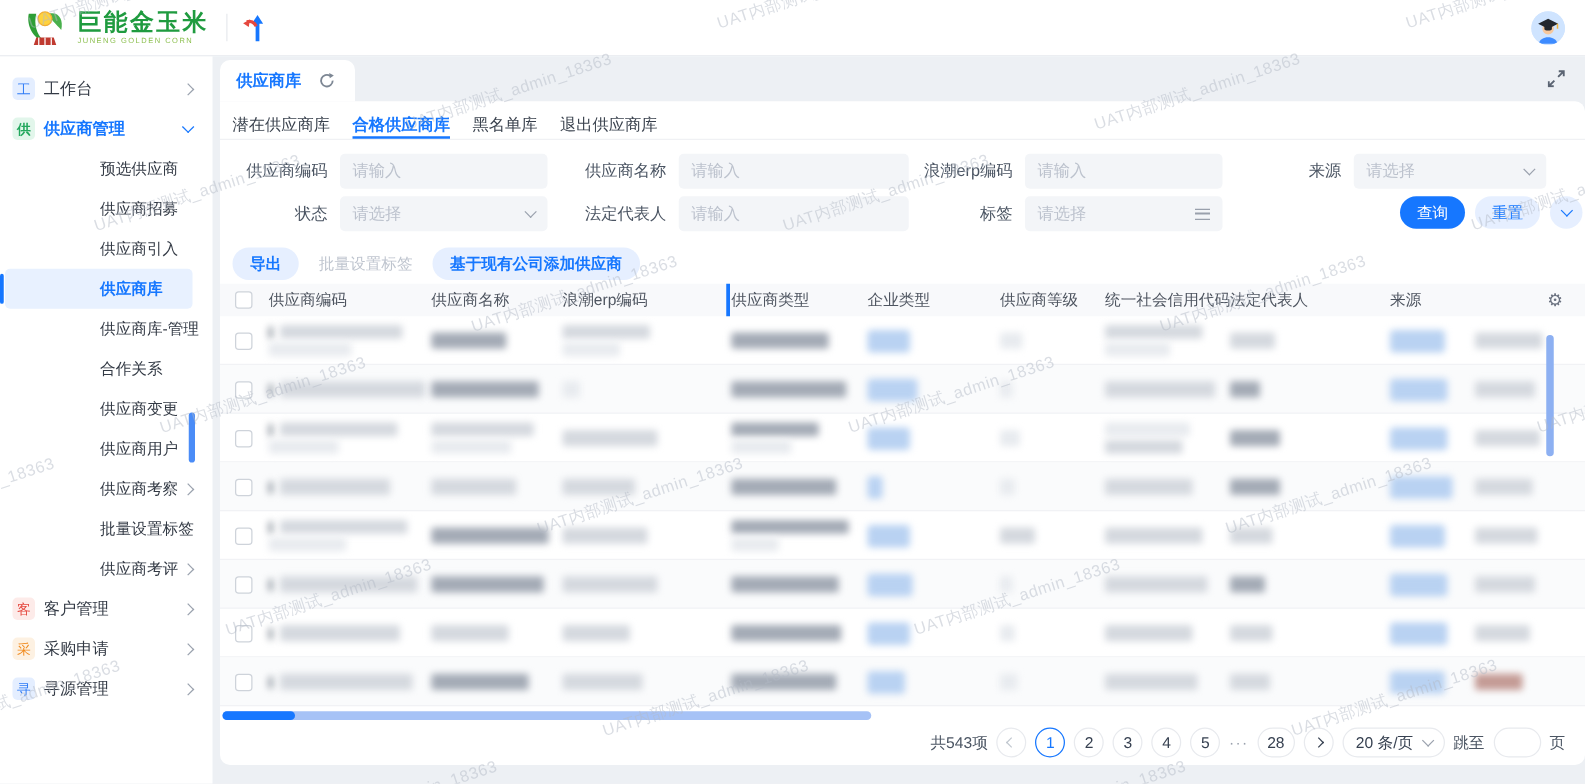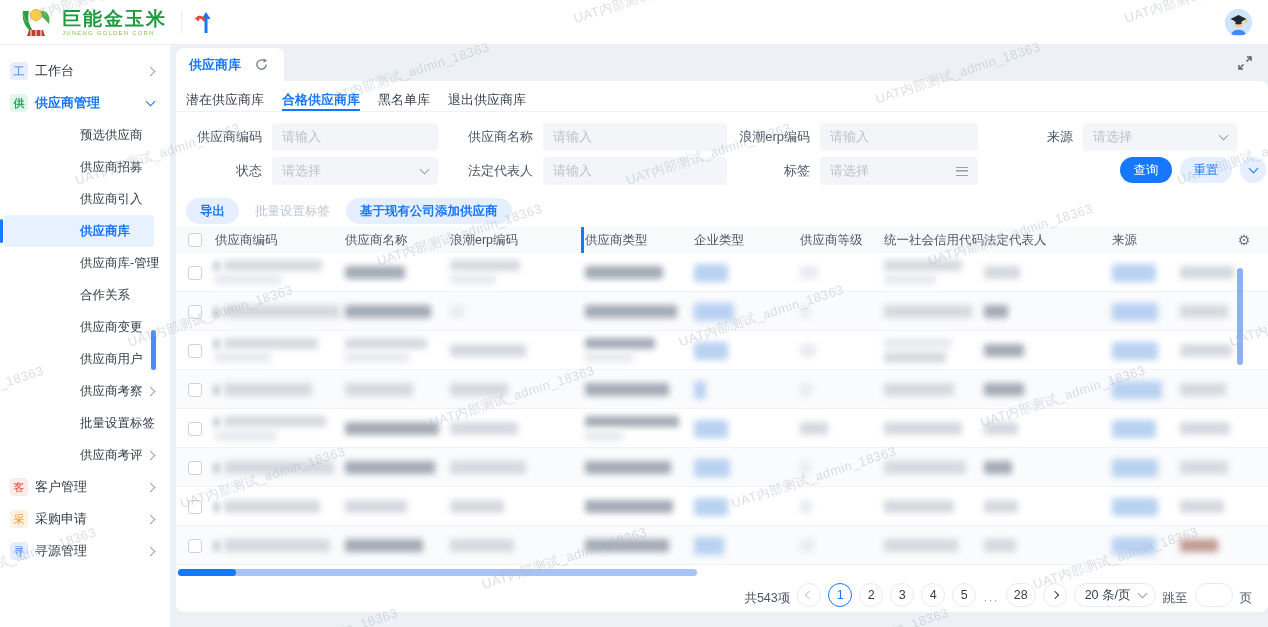--- a/index.html
+++ b/index.html
@@ -98,21 +98,21 @@
   .th-gear{justify-content:center;font-size:14px;color:#6b7280;cursor:pointer}
 
   .vthumb{position:absolute;left:1061px;top:187px;width:6px;height:97px;background:#8db0f2;
     border-radius:3px;cursor:pointer}
   .hbar{position:absolute;left:2px;top:488px;width:519px;height:7px;background:#a6c2f6;
     border-radius:4px;cursor:pointer}
   .hbar-dark{position:absolute;left:2px;top:488px;width:58px;height:7px;background:#1677ff;
     border-radius:4px;cursor:pointer}
 
   .pagination{position:absolute;top:500px;right:16px;height:26px;display:flex;
-    align-items:flex-end;gap:7px;font-size:12.5px;color:#4b5563}
+    align-items:center;gap:7px;font-size:12.5px;color:#4b5563}
   .pg{min-width:24px;height:24px;border:1px solid #e8eaee;border-radius:50%;display:flex;
     align-items:center;justify-content:center;color:#374151;background:#fff;cursor:pointer}
   .pg.active{border-color:#1677ff;color:#1677ff}
   .pg.wide{border-radius:12px;padding:0 7px}
   .pg .chev{width:6px;height:6px}
   .dots{color:#9aa1ad;letter-spacing:1px;cursor:pointer}
   .psize{height:24px;border:1px solid #e8eaee;border-radius:12px;padding:0 24px 0 10px;
     display:flex;align-items:center;position:relative;background:#fff;cursor:pointer;color:#374151}
   .psize .cchev{right:9px}
   .jumpin{width:38px;height:24px;border:1px solid #e8eaee;border-radius:12px;background:#fff;cursor:text}

